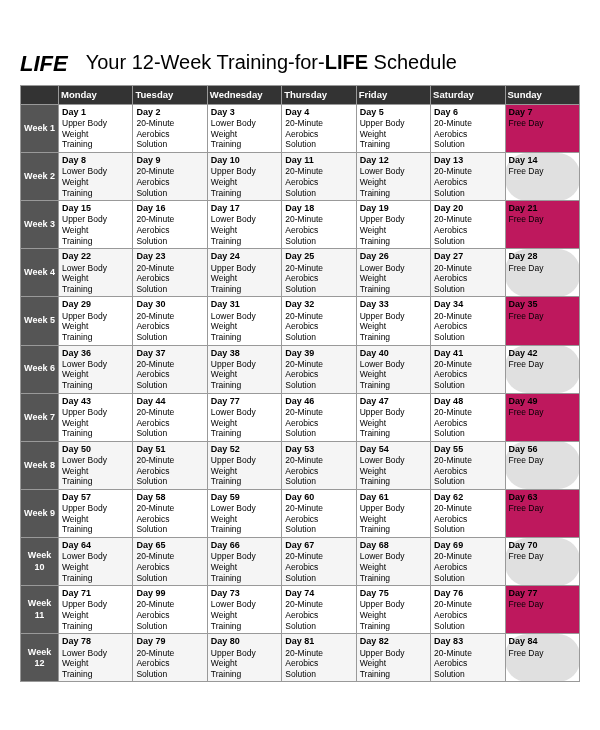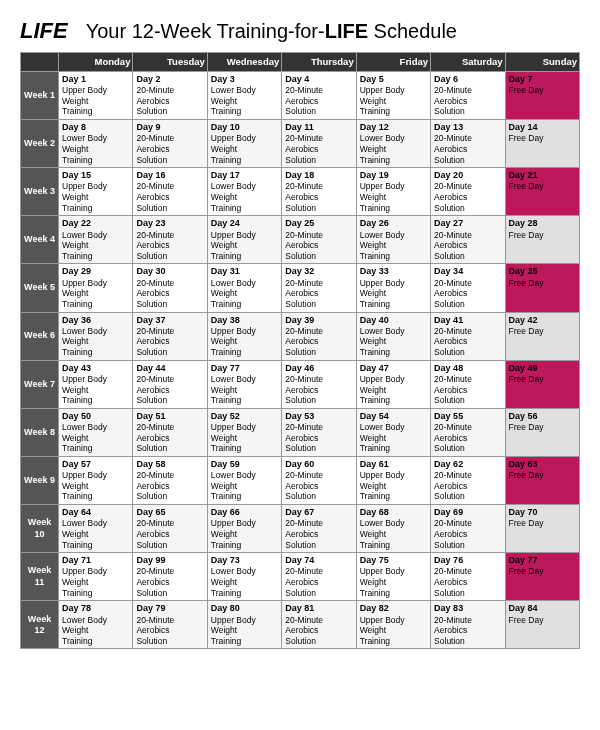--- a/index.html
+++ b/index.html
@@ -7,22 +7,22 @@
       background: #fff;
       font-family: Arial, Helvetica, sans-serif;
       font-size: 10px;
       color: #000;
       width: 600px;
       min-height: 730px;
       padding: 18px 20px 18px 20px;
     }
     .header {
       display: flex;
-      align-items: center;
       margin-bottom: 8px;
+      margin-top: 33px;
     }
     .logo {
       font-size: 22px;
       font-weight: bold;
       margin-right: 18px;
       font-style: italic;
     }
     .title {
       font-size: 20px;
       font-weight: normal;
@@ -35,21 +35,21 @@
     }
     th, td {
       border: 1px solid #999;
       vertical-align: top;
       padding: 2px 3px;
       line-height: 1.25;
     }
     th {
       background: #333;
       color: #fff;
-      text-align: right;
+      text-align: left;
       font-size: 9.5px;
       font-weight: bold;
       padding: 3px 2px;
     }
     .week-cell {
       background: #555;
       color: #fff;
       font-weight: bold;
       font-size: 9px;
       text-align: center;
@@ -62,21 +62,21 @@
     }
     .day-num {
       font-weight: bold;
       font-size: 9px;
     }
     .day-free {
       background: #be185d;
     }
     
     tr.row-even td.day-cell { background: #f5f5f5; }
-    tr.row-even td.day-free { background: #e0e0e0; }
+    tr.row-even td.day-free { background: #e0e0e0; border-radius: 22px; }
   </style>
 </head>
 <body>
 
 <div class="header">
   <span class="logo">LIFE</span>
   <span class="title">
     <span>Your 12-Week Training-for-</span><strong>LIFE</strong><span> Schedule</span>
   </span>
 </div>

